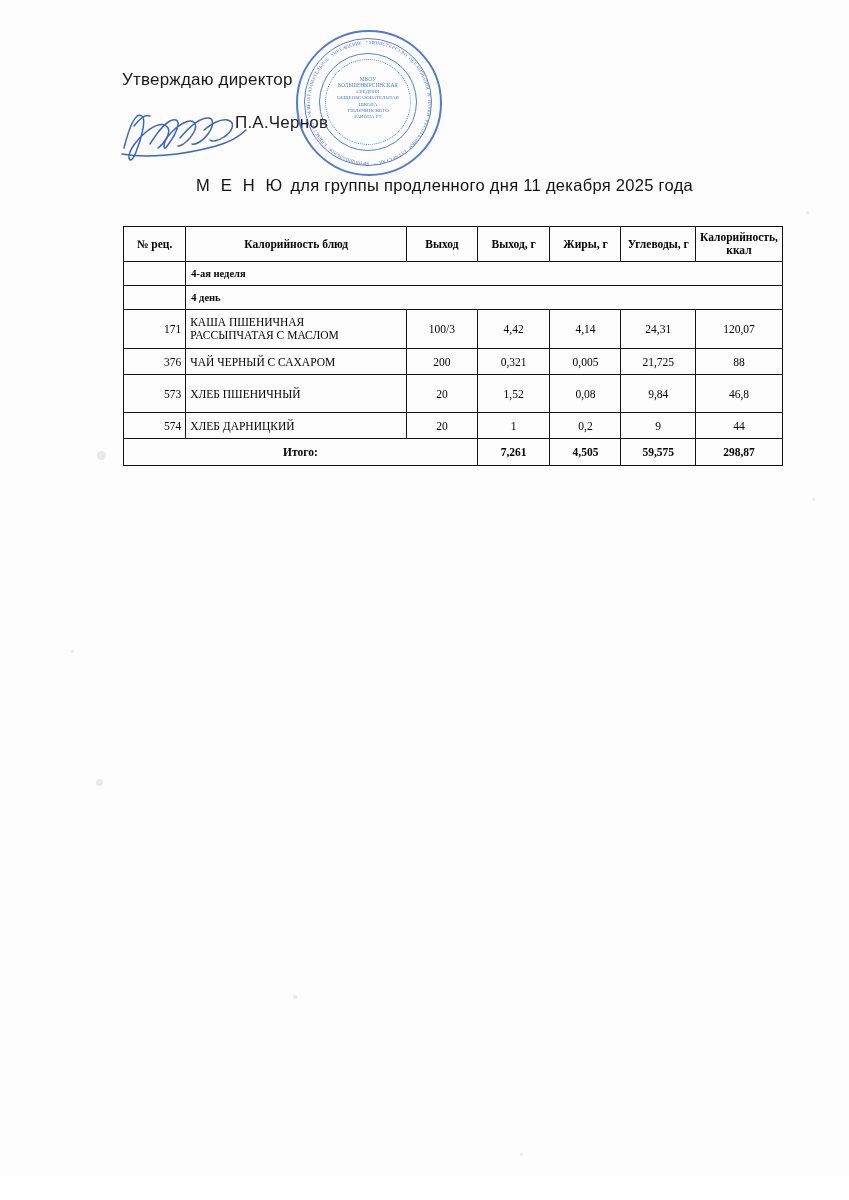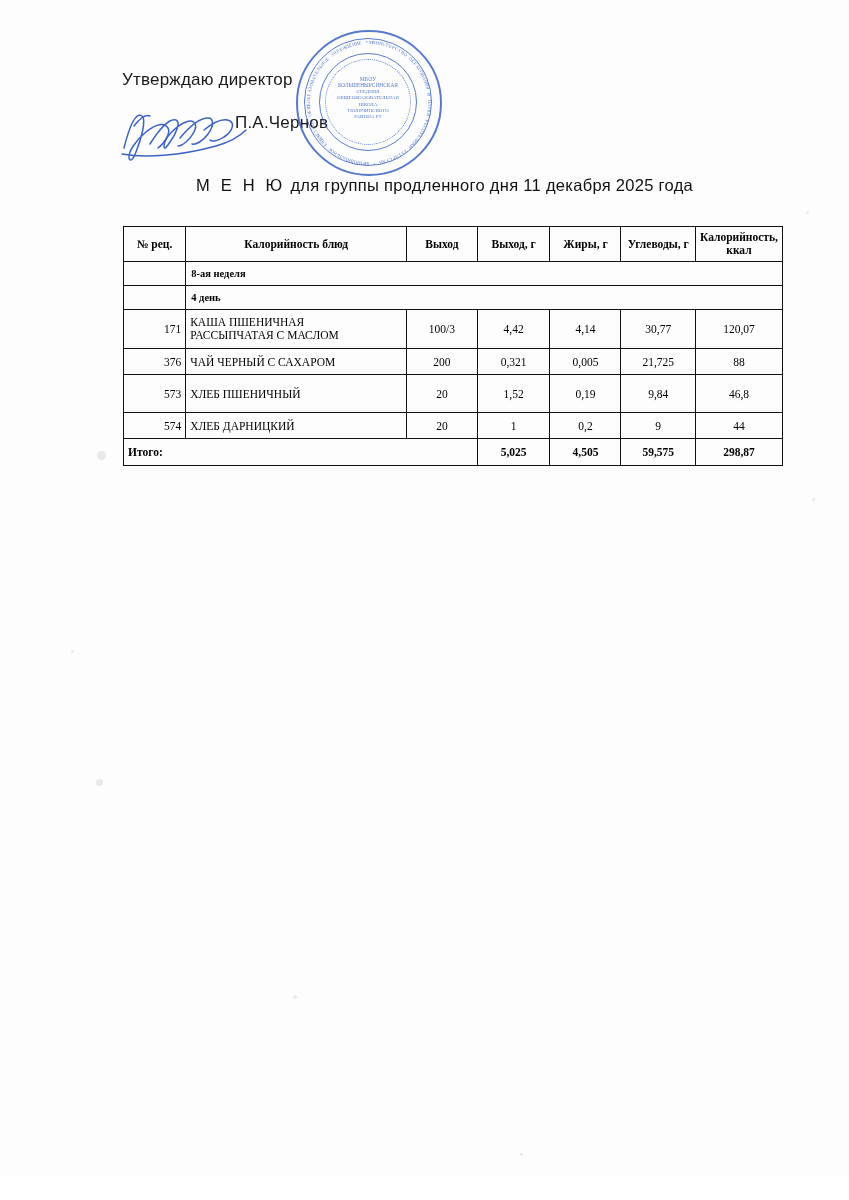--- a/index.html
+++ b/index.html
@@ -180,21 +180,21 @@
     border-right: 1px solid #111;
   }
   tr.dish td { height: 21px; }
   tr.dish.tall td { height: 34px; }
   tr.dish.tall2 td { height: 33px; }
   tr.total td {
     font-weight: bold;
     height: 22px;
   }
   td.total-label {
-    text-align: left;
+    text-align: center;
     padding-right: 6px;
     font-weight: bold;
   }
   .name-2line {
     line-height: 13px;
   }
 
   
   .speck {
     position: absolute;
@@ -375,73 +375,73 @@
         <th>Выход</th>
         <th>Выход, г</th>
         <th>Жиры, г</th>
         <th>Углеводы, г</th>
         <th>Калорийность, ккал</th>
       </tr>
     </thead>
     <tbody>
       <tr class="section">
         <td class="blank"></td>
-        <td colspan="6">8-ая неделя</td>
+        <td colspan="6">4-ая неделя</td>
       </tr>
       <tr class="section">
         <td class="blank"></td>
         <td colspan="6">4 день</td>
       </tr>
 
       <tr class="dish tall">
         <td class="num">171</td>
         <td class="name name-2line">
           <div>КАША ПШЕНИЧНАЯ</div>
           <div>РАССЫПЧАТАЯ С МАСЛОМ</div>
         </td>
         <td class="center">100/3</td>
         <td class="center">4,42</td>
         <td class="center">4,14</td>
-        <td class="center">30,77</td>
+        <td class="center">24,31</td>
         <td class="center">120,07</td>
       </tr>
 
       <tr class="dish">
         <td class="num">376</td>
         <td class="name">ЧАЙ ЧЕРНЫЙ С САХАРОМ</td>
         <td class="center">200</td>
         <td class="center">0,321</td>
         <td class="center">0,005</td>
         <td class="center">21,725</td>
         <td class="center">88</td>
       </tr>
 
       <tr class="dish tall2">
         <td class="num">573</td>
         <td class="name">ХЛЕБ ПШЕНИЧНЫЙ</td>
         <td class="center">20</td>
         <td class="center">1,52</td>
-        <td class="center">0,19</td>
+        <td class="center">0,08</td>
         <td class="center">9,84</td>
         <td class="center">46,8</td>
       </tr>
 
       <tr class="dish">
         <td class="num">574</td>
         <td class="name">ХЛЕБ ДАРНИЦКИЙ</td>
         <td class="center">20</td>
         <td class="center">1</td>
         <td class="center">0,2</td>
         <td class="center">9</td>
         <td class="center">44</td>
       </tr>
 
       <tr class="total">
         <td class="total-label" colspan="3">Итого:</td>
-        <td class="center">5,025</td>
+        <td class="center">7,261</td>
         <td class="center">4,505</td>
         <td class="center">59,575</td>
         <td class="center">298,87</td>
       </tr>
     </tbody>
   </table>
 
   <div class="speck" style="left:97px; top:451px; width:9px; height:9px;"></div>
   <div class="speck" style="left:96px; top:779px; width:7px; height:7px;"></div>
   <div class="speck" style="left:293px; top:995px; width:4px; height:4px;"></div>

